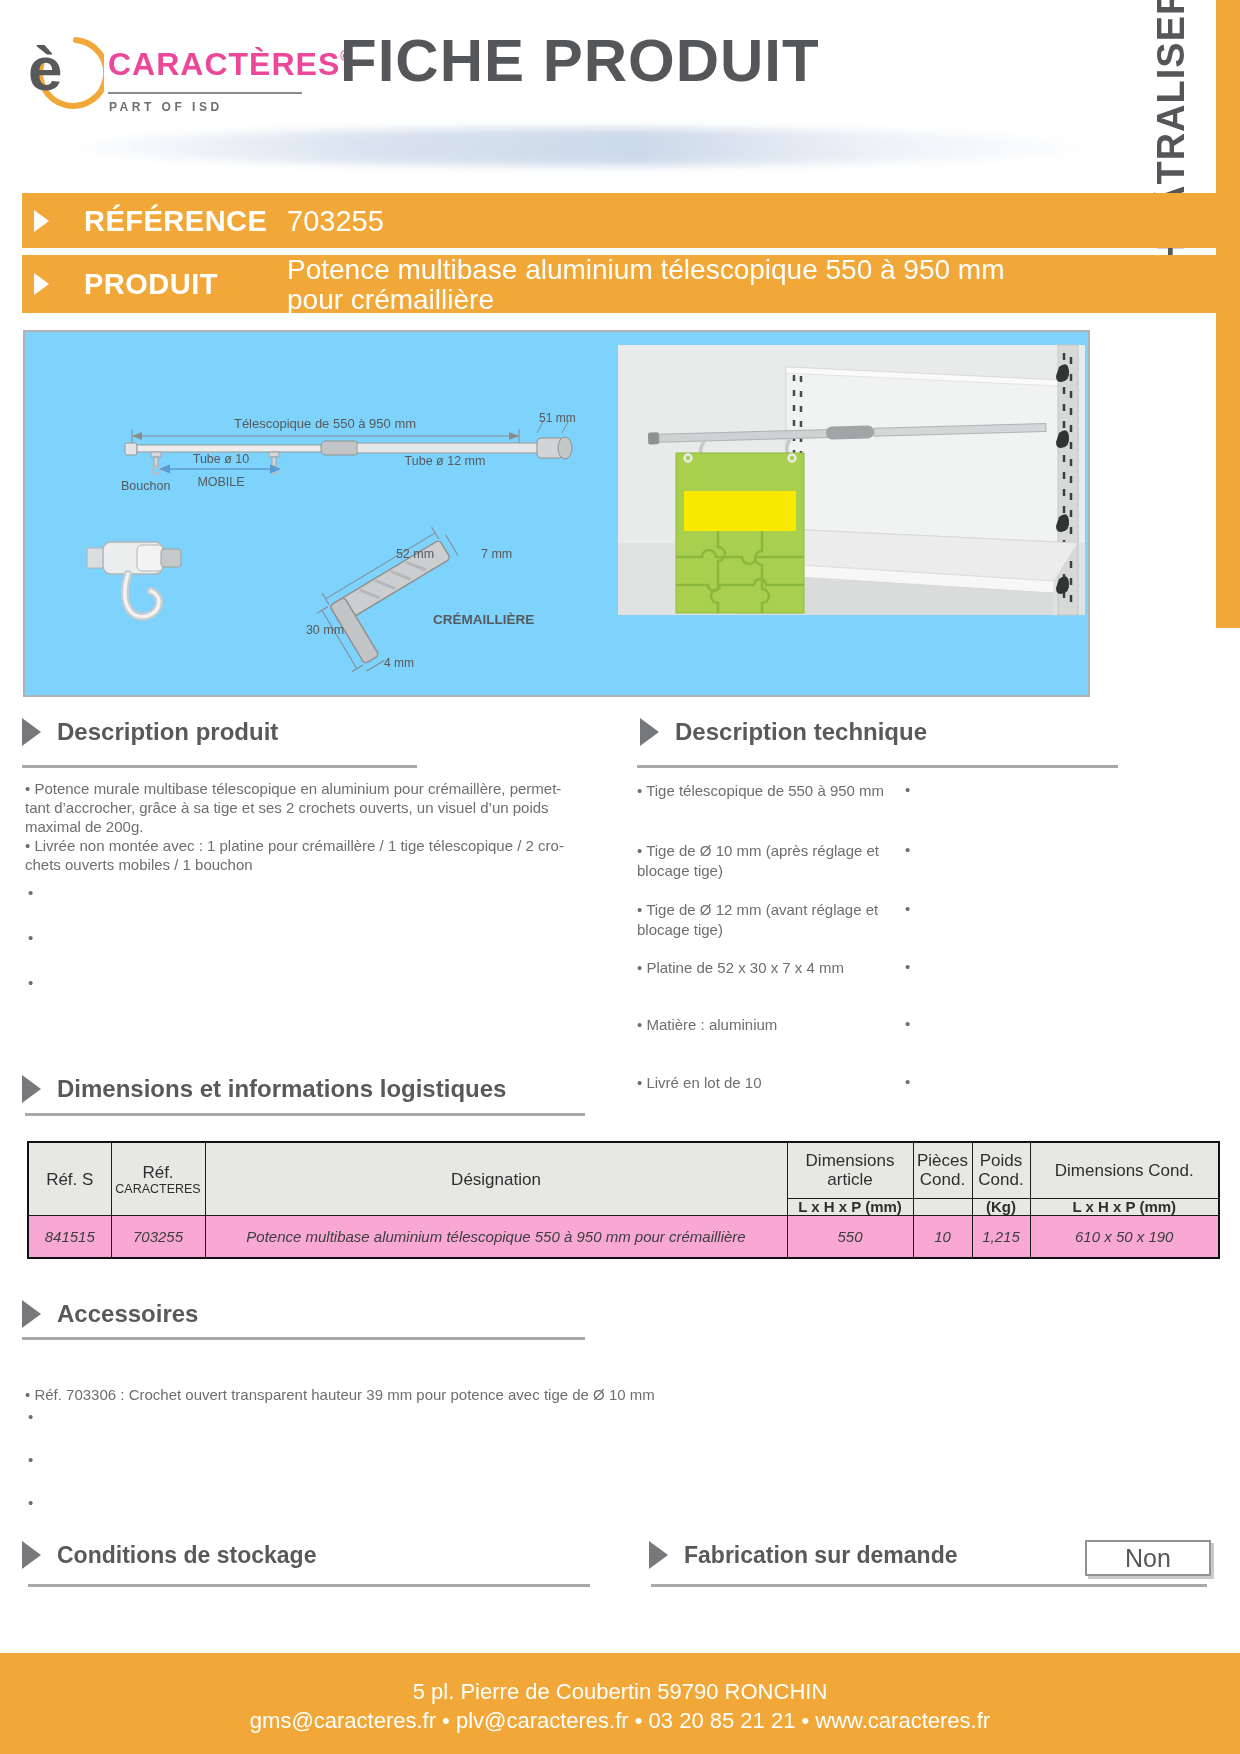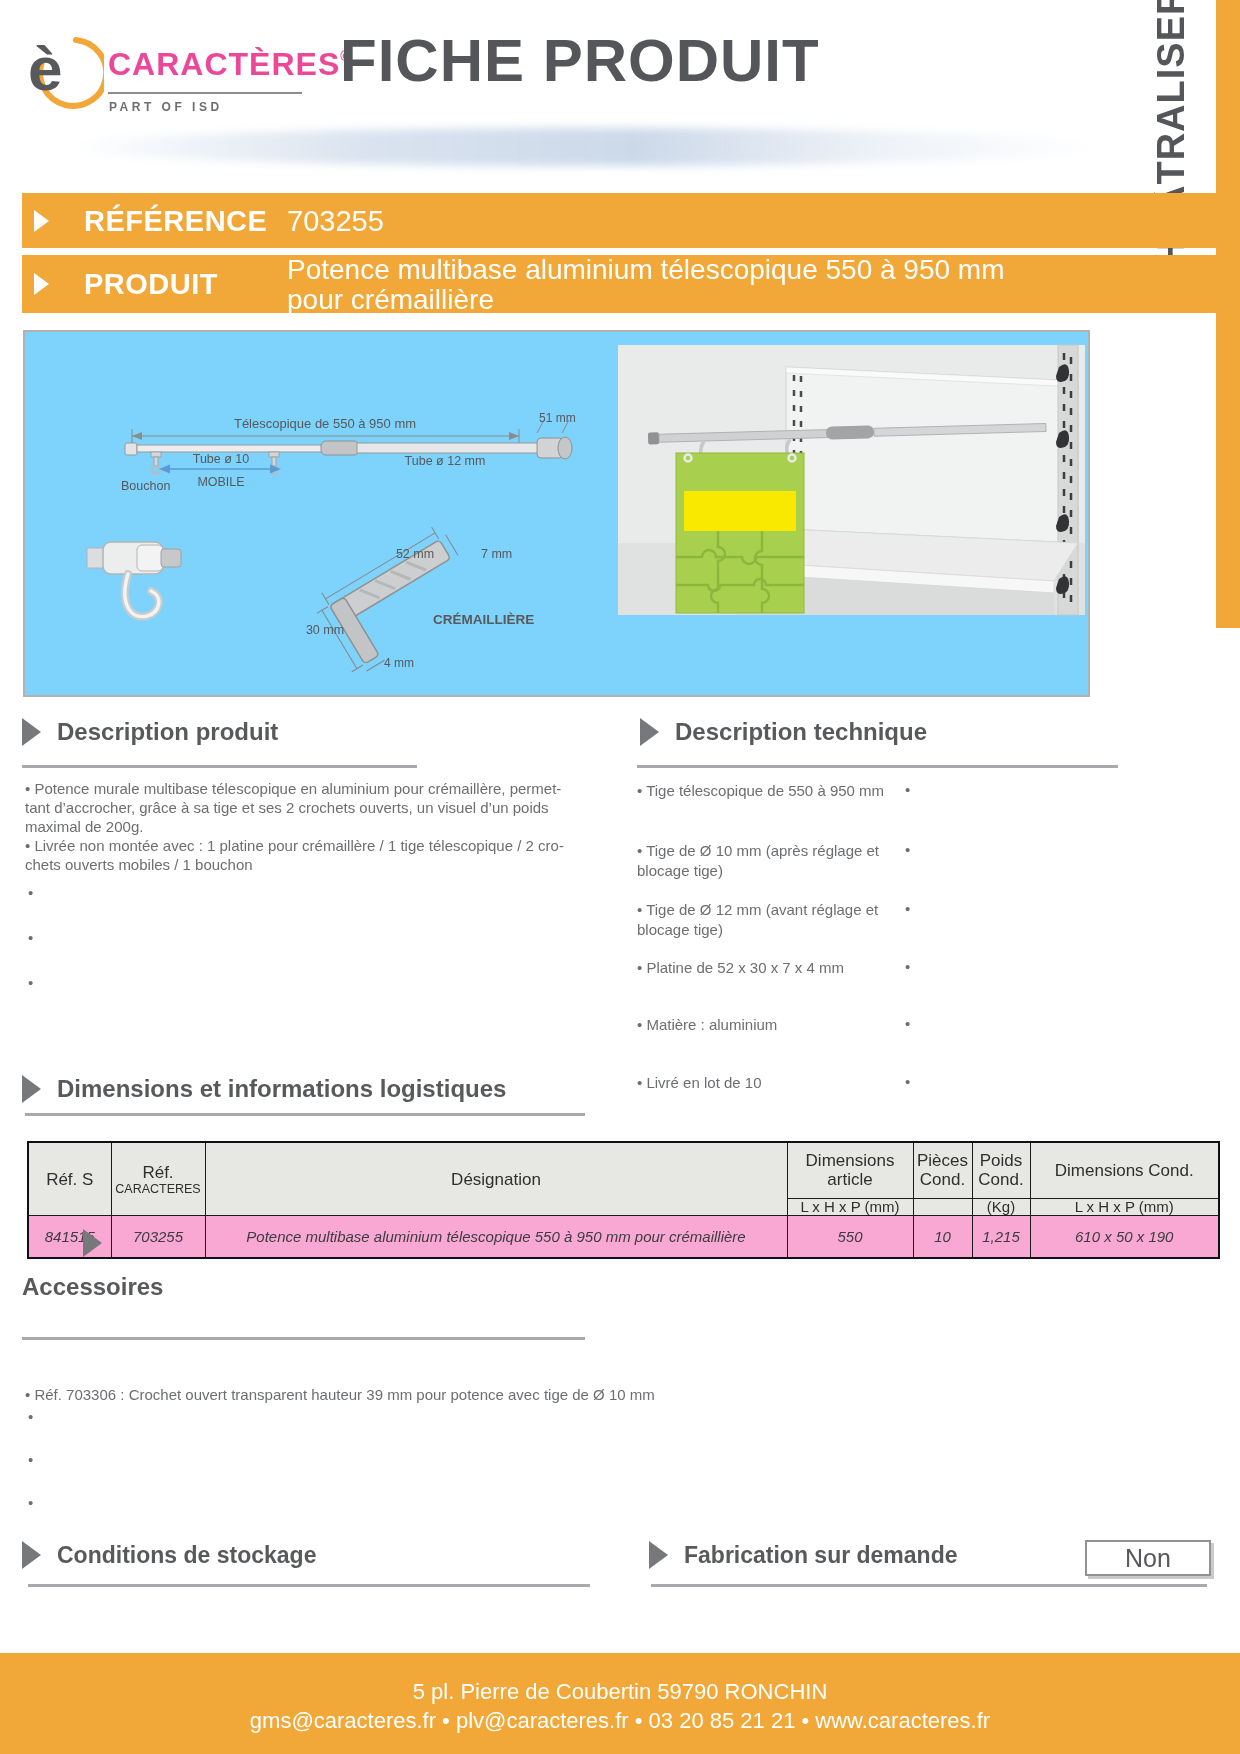--- a/index.html
+++ b/index.html
@@ -46,21 +46,21 @@
   .lone-bullet { position:absolute; font-size:15px; color:#6d6e71; }
   .tech-item { position:absolute; left:637px; width:272px; font-size:15px; line-height:19.5px; color:#6d6e71; }
   .tech-dot { position:absolute; left:905px; font-size:15px; color:#6d6e71; }
 
   
   .log-table { position:absolute; left:27px; top:1141px; width:1191px; border-collapse:collapse; table-layout:fixed; }
   .log-table td { border:1.5px solid #1b1b1b; text-align:center; vertical-align:middle; }
   .log-table { border:2.5px solid #111; }
   .log-table tr.h1 td, .log-table tr.h2 td { background:#e7e7e3; color:#2e2f30; font-size:17px; line-height:1.12; }
   .log-table tr.h1 td { height:56px; }
-  .log-table tr.h2 td { height:16px; font-size:15px; }
+  .log-table tr.h2 td { height:16px; font-size:15px;font-weight:bold; }
   .log-table tr.data td { height:42px; background:#f9a8d4; color:#3c3d3f; font-size:15px;font-style:italic; }
   .ref-brand-sub { font-size:12.5px; }
 
   
   .non-box { position:absolute; left:1085px; top:1540px; width:126px; height:36px; background:#fff;
     border:2px solid #909294; box-shadow:3px 3px 0 #c9cacb; display:flex; align-items:center; justify-content:center;
     font-size:25px; color:#57585b; }
   .footer { position:absolute; left:0; top:1653px; width:1240px; height:101px; background:#f2a838; color:#fff; text-align:center; }
   .footer .l1 { position:absolute; top:26px; width:100%; font-size:22px; }
   .footer .l2 { position:absolute; top:55px; width:100%; font-size:22px; }
@@ -282,21 +282,21 @@
       <td>703255</td>
       <td>Potence multibase aluminium télescopique 550 à 950 mm pour crémaillière</td>
       <td>550</td>
       <td>10</td>
       <td>1,215</td>
       <td>610 x 50 x 190</td>
     </tr>
   </tbody>
     </table>
 
-  <div class="section-head" style="left:22px;top:1229px;flex-direction:column;">
+  <div class="section-head" style="left:22px;top:1300px;">
     <div class="tri-gray"></div>
     <div class="section-title">Accessoires</div>
   </div>
   <div class="rule" style="left:22px;top:1337px;width:563px;"></div>
   <div class="body-text" style="left:25px;top:1358px;margin-top:27px;">• Réf. 703306 : Crochet ouvert transparent hauteur 39 mm pour potence avec tige de Ø 10 mm</div>
   <span class="lone-bullet" style="left:28px;top:1408px;">•</span>
   <span class="lone-bullet" style="left:28px;top:1451px;">•</span>
   <span class="lone-bullet" style="left:28px;top:1494px;">•</span>
 
   <div class="section-head" style="left:22px;top:1541px;">

